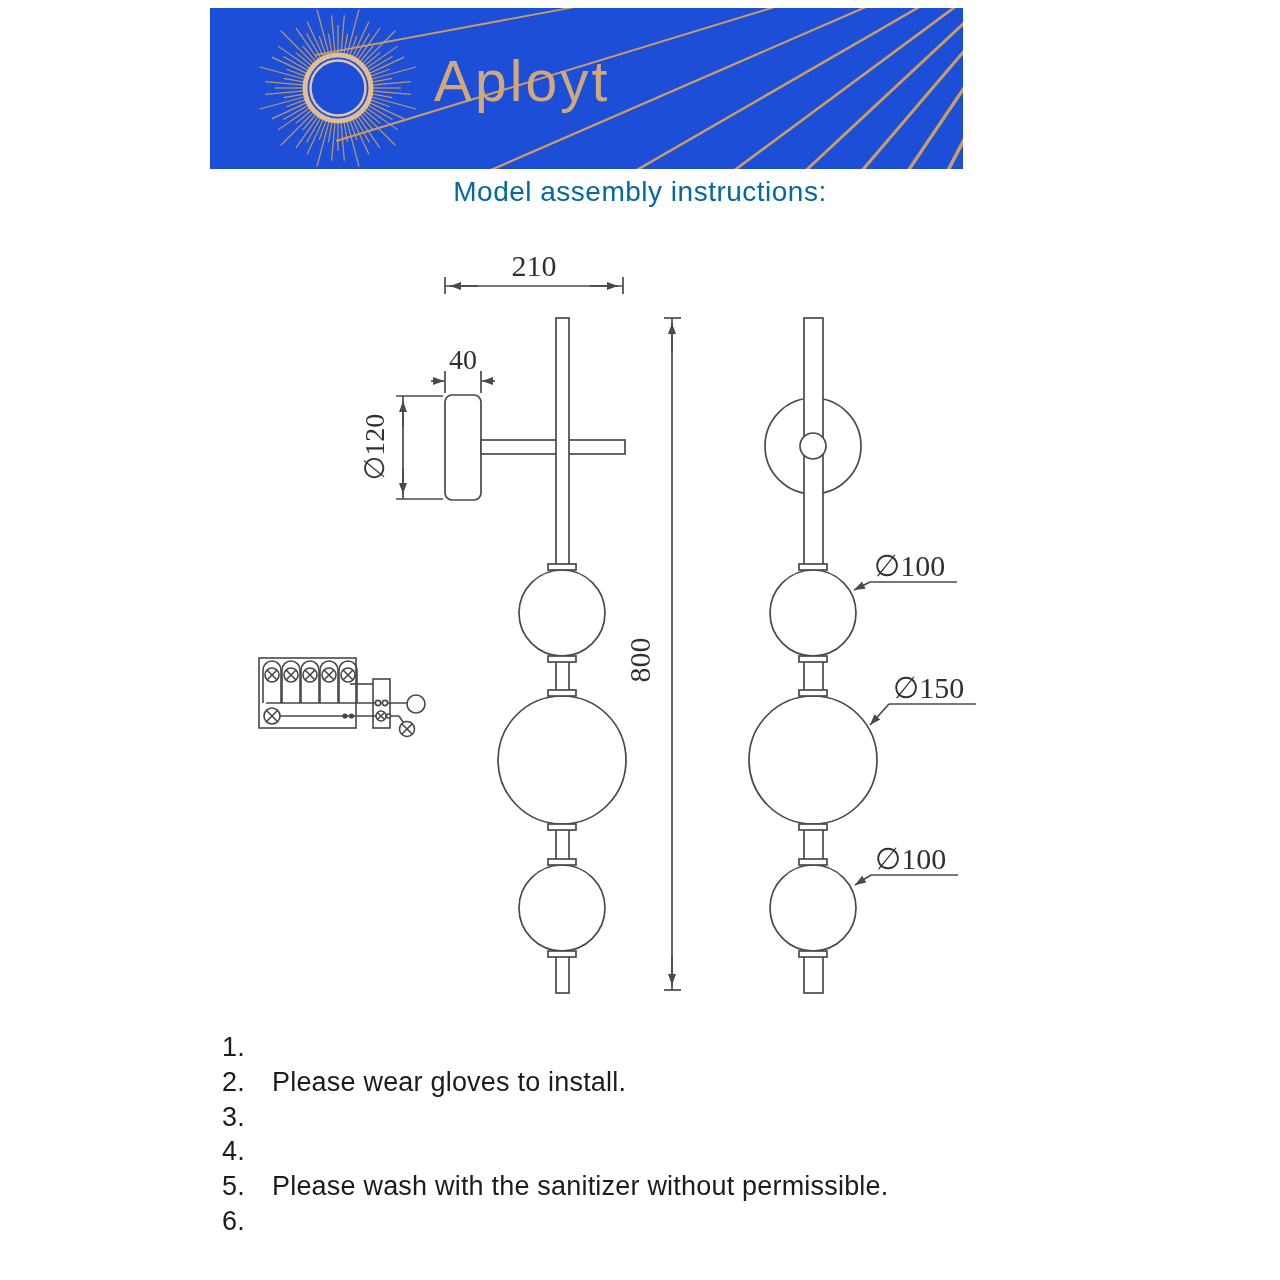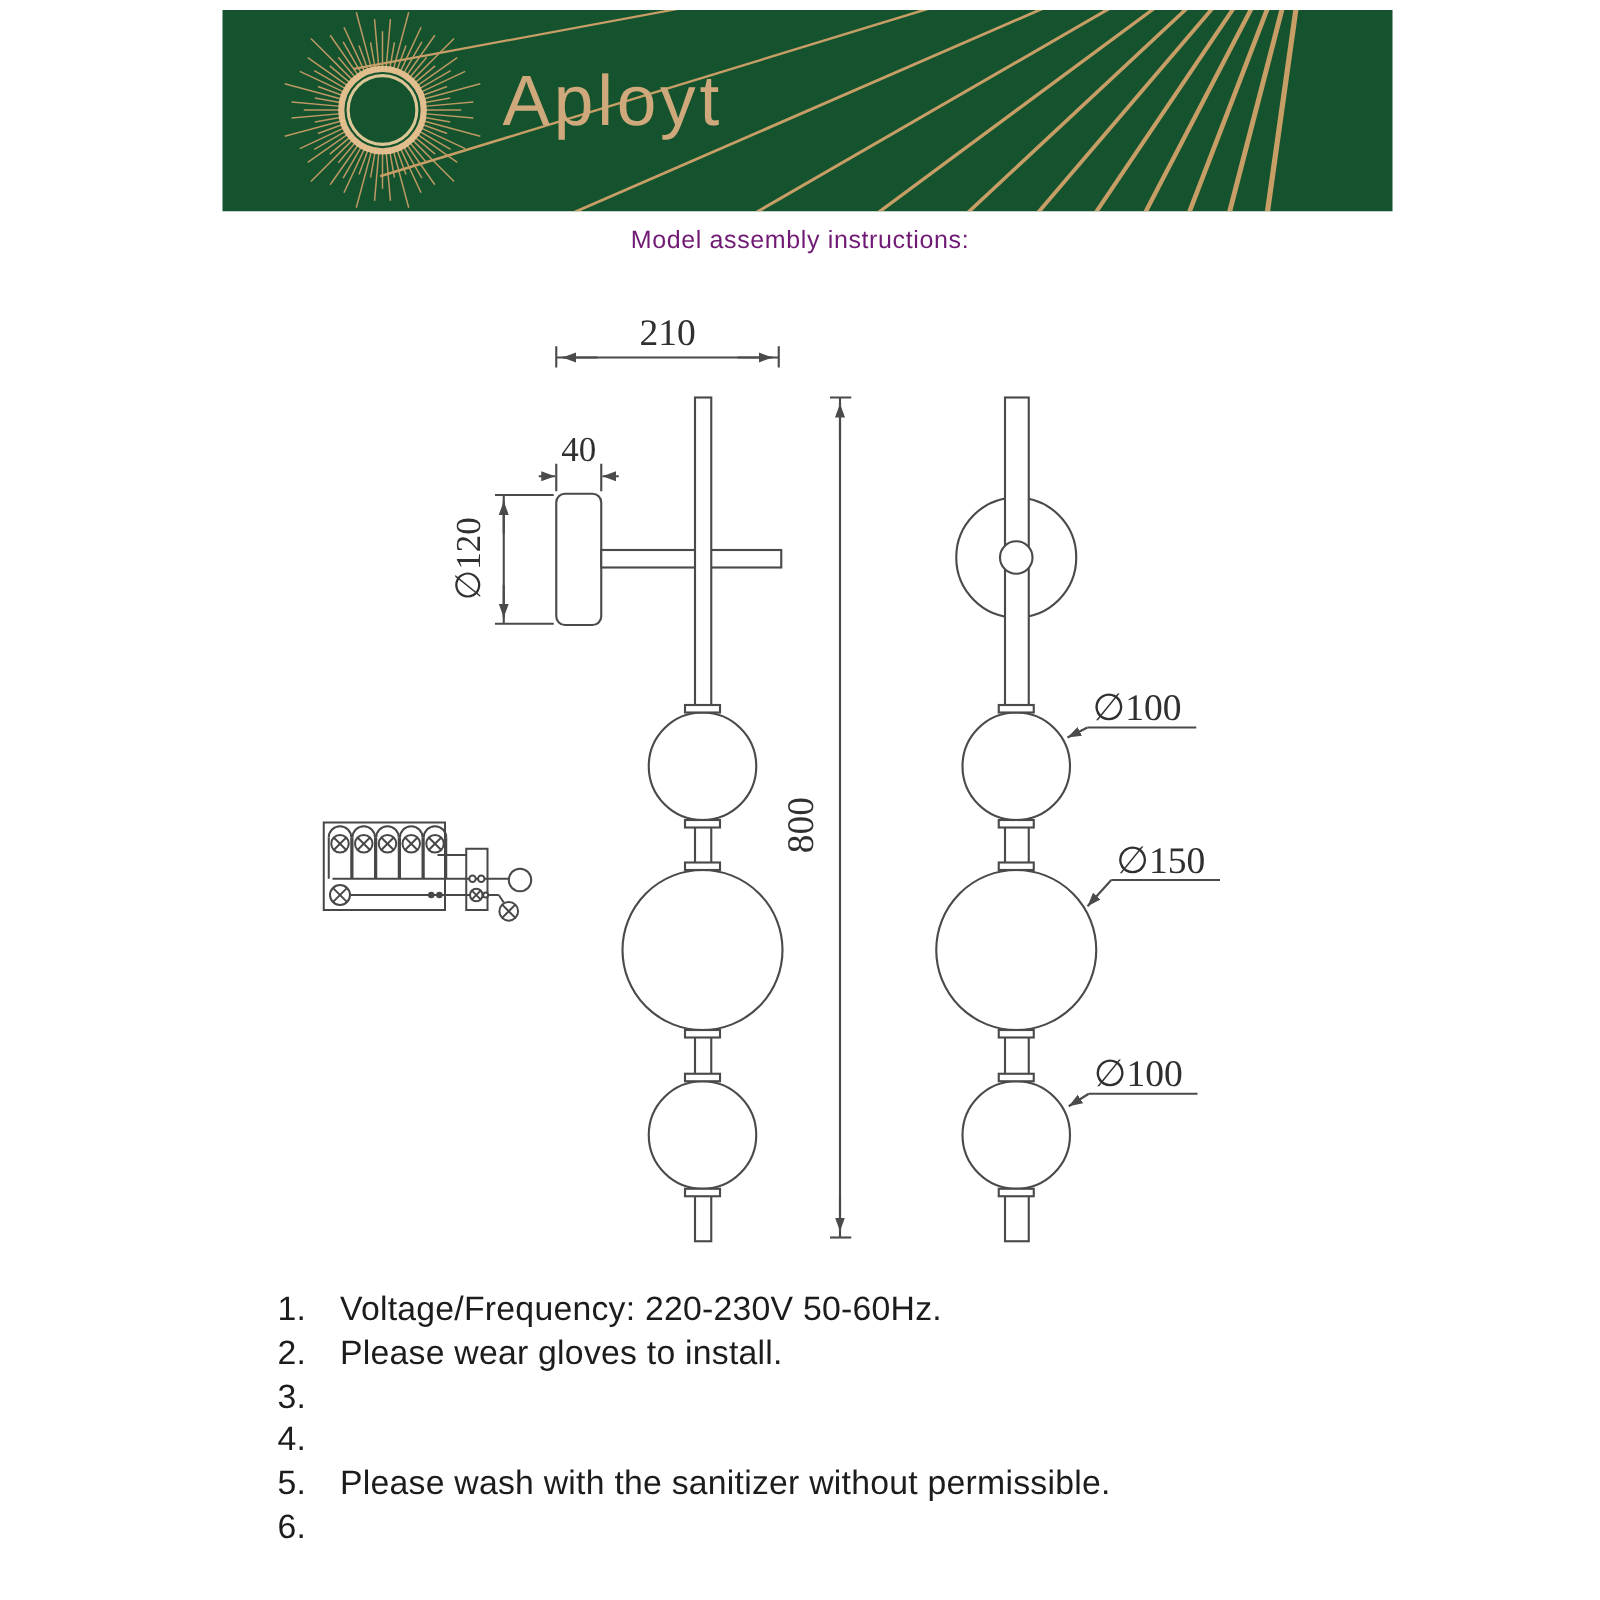--- a/index.html
+++ b/index.html
@@ -1,26 +1,26 @@
 <!DOCTYPE html>
 <html><head>
 <meta charset="utf-8">
 <style>
   * { margin:0; padding:0; box-sizing:border-box; }
   html,body { width:1280px; height:1280px; background:#ffffff;
     font-family:"Liberation Sans", sans-serif; position:relative; overflow:hidden; }
 
-  .banner { position:absolute; left:178px; top:8px; width:936px; height:161px;
-    background:#14532d; overflow:hidden; }
+  .banner { position:absolute; left:210px; top:8px; width:753px; height:161px;
+    background:#1d4ed8; overflow:hidden; }
   .banner svg { position:absolute; left:0; top:0; }
   .brand { position:absolute; left:224px; top:40px; font-size:57px; font-weight:300;
     color:#cfa97b; letter-spacing:3px; }
 
   .heading { position:absolute; top:175px; left:0; width:100%; text-align:center;
-    color:#701a75; font-weight:500; font-size:20px; line-height:34px; letter-spacing:.5px; }
+    color:#0369a1; font-weight:500; font-size:28px; line-height:34px; letter-spacing:.5px; }
 
   .drawing { position:absolute; left:190px; top:248px; }
   .draw-stroke { stroke:#4a4a4a; stroke-width:1.7; fill:none; }
   .fillwhite { fill:#ffffff; }
   .dim { font-family:"Liberation Serif","DejaVu Serif",serif; font-size:30px; fill:#303030; }
   .dim-s { font-family:"Liberation Serif","DejaVu Serif",serif; font-size:28px; fill:#303030; }
   .wire { stroke:#474747; stroke-width:1.6; fill:none; }
 
   .list { position:absolute; left:222px; top:1030px; color:#1c1c1c; font-size:27px;
     font-weight:500; letter-spacing:.2px; line-height:34.8px; }
@@ -275,21 +275,20 @@
       <circle cx="407" cy="729" r="7.5" class="fillwhite"></circle>
       <line x1="401.7" y1="723.7" x2="412.3" y2="734.3"></line>
       <line x1="401.7" y1="734.3" x2="412.3" y2="723.7"></line>
     </g>
   </g>
 </svg>
 
 <div class="list">
   <div class="row">
     <span class="n">1.</span>
-    <span>Voltage/Frequency: 220-230V 50-60Hz.</span>
   </div>
   <div class="row">
     <span class="n">2.</span>
     <span>Please wear gloves to install.</span>
   </div>
   <div class="row">
     <span class="n">3.</span>
   </div>
   <div class="row">
     <span class="n">4.</span>

